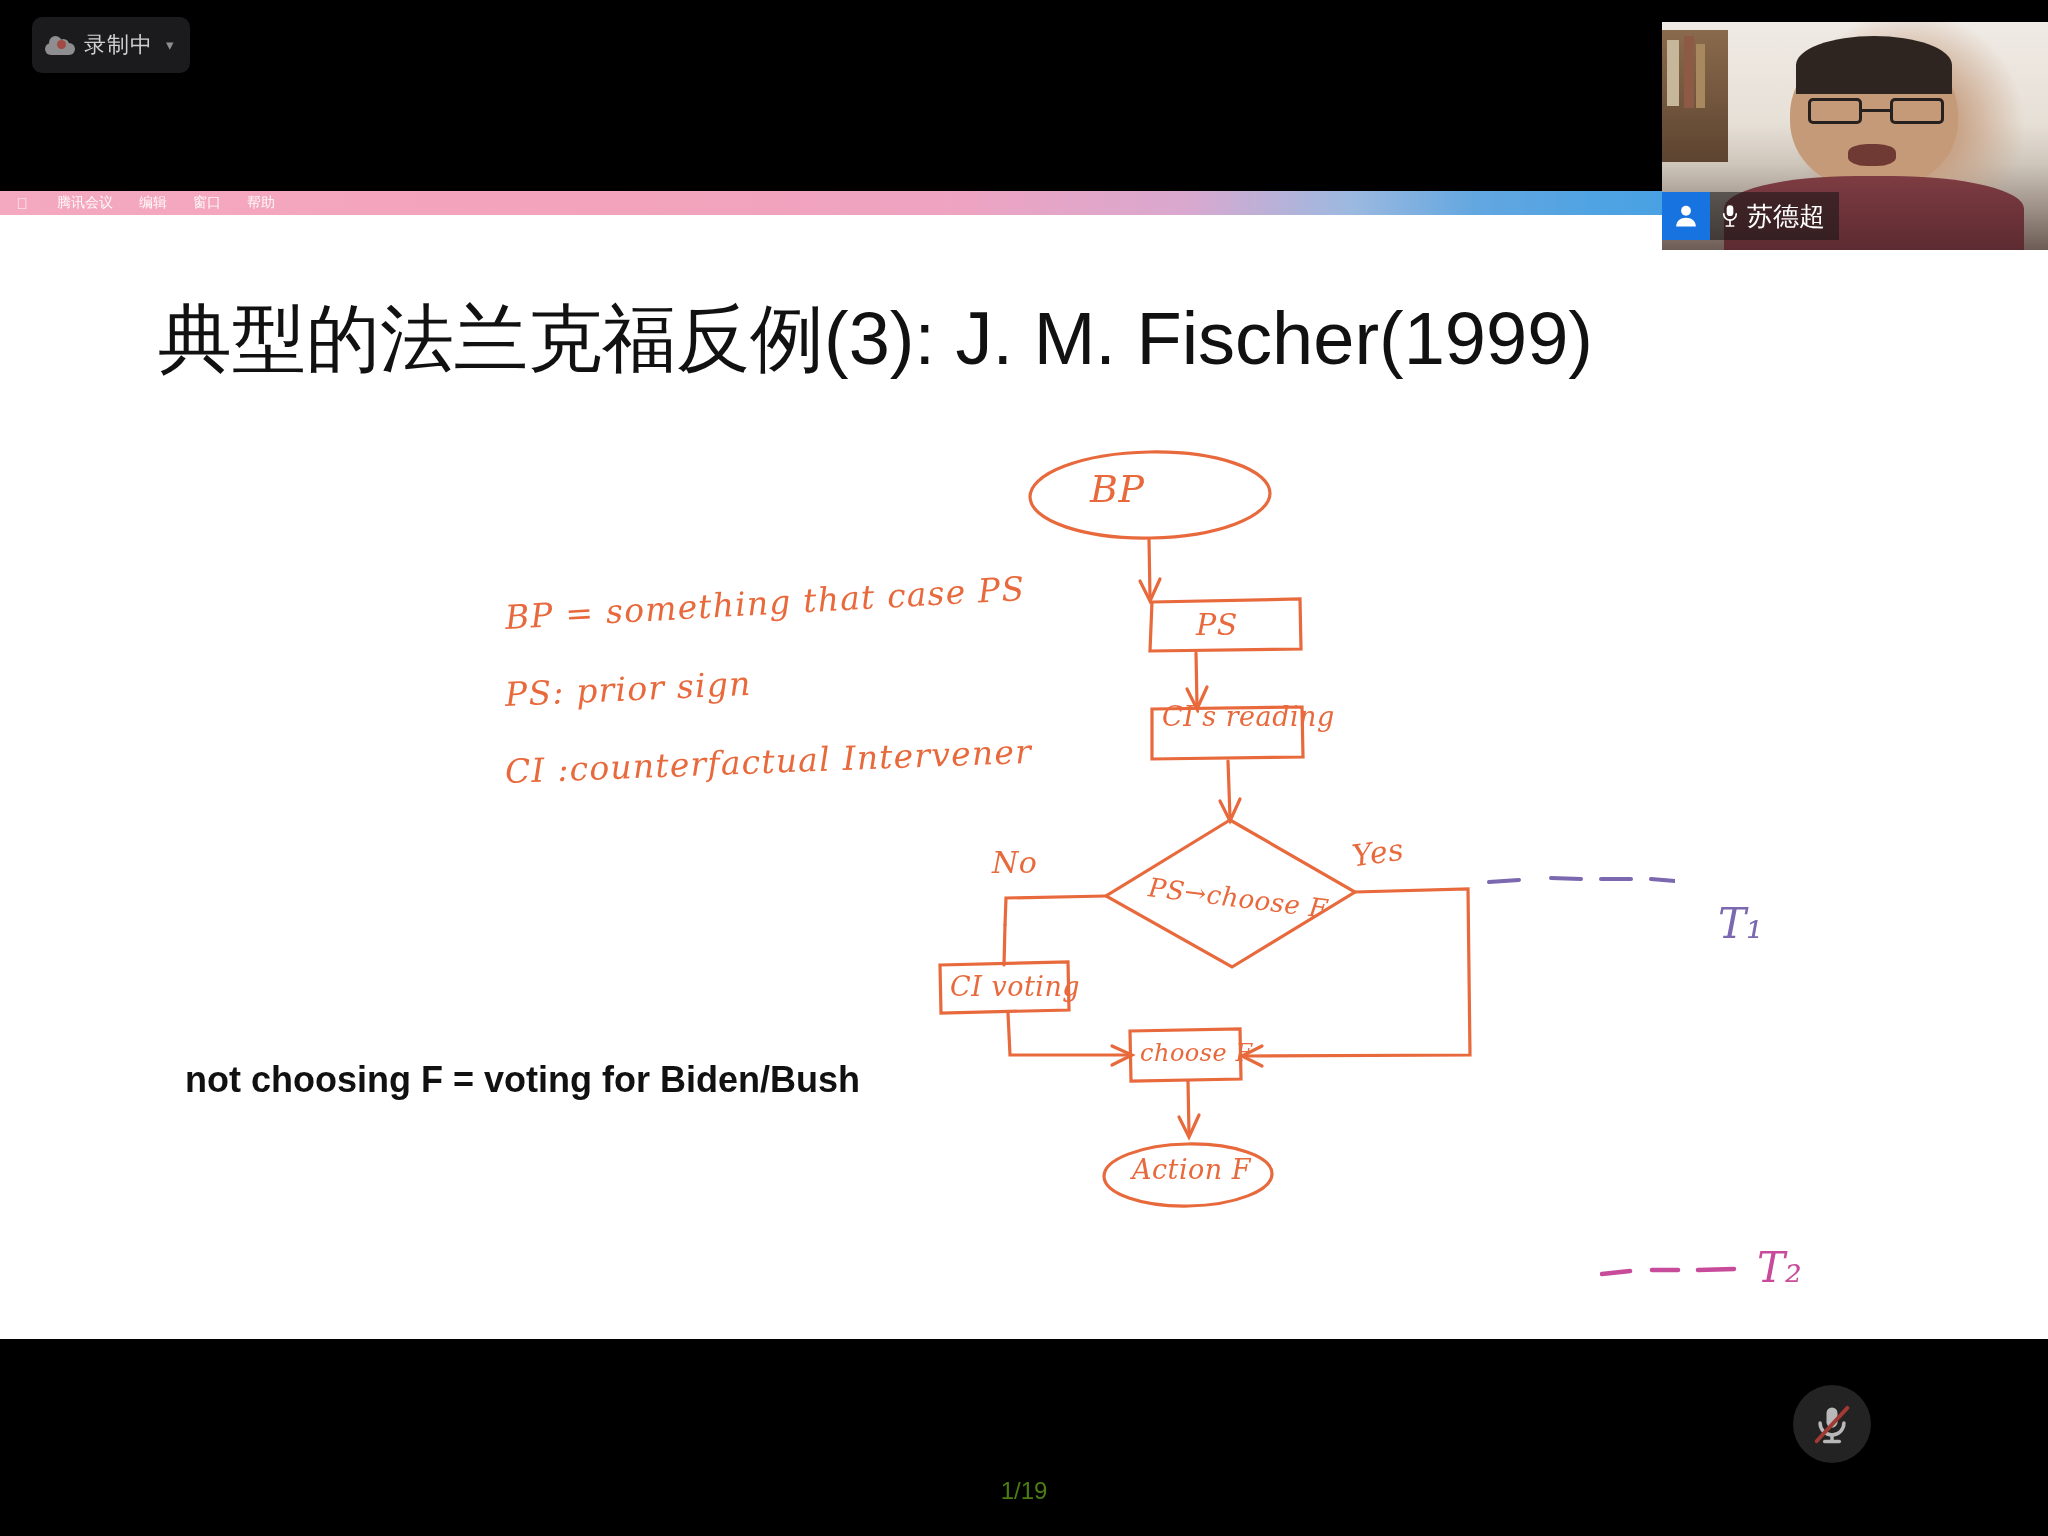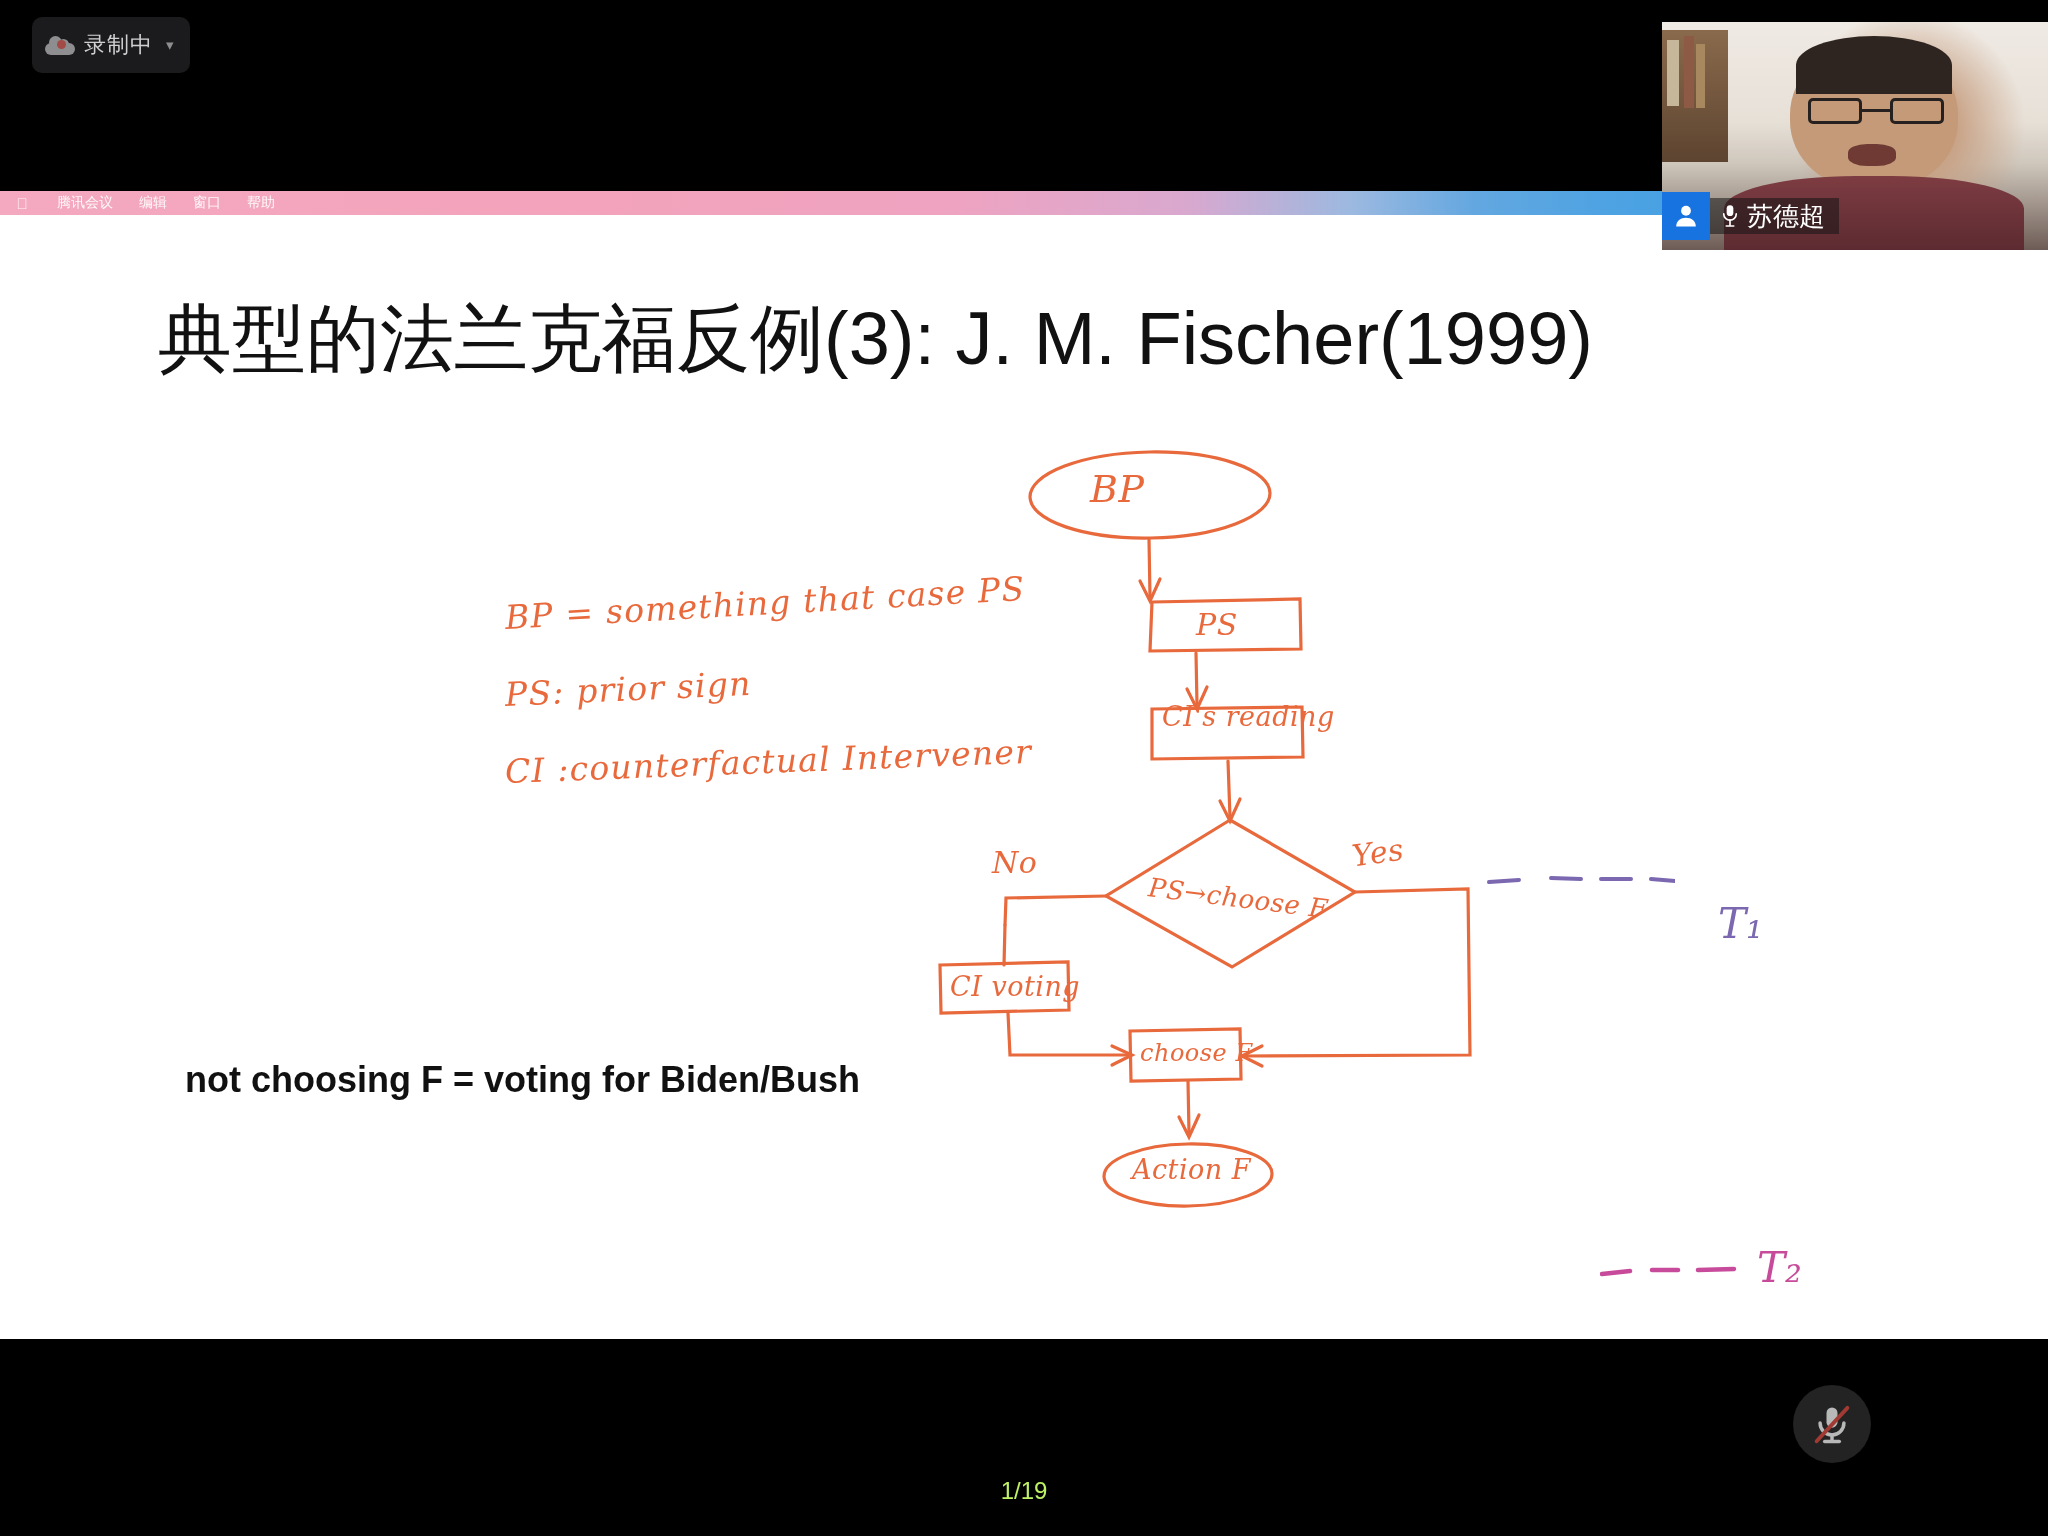--- a/index.html
+++ b/index.html
@@ -114,35 +114,35 @@
      background:linear-gradient(180deg,#7d3c42,#5c2b31); border-radius:44% 44% 0 0; }
   .vt-badge {
     position:absolute; left:0; bottom:10px; height:48px; display:flex; align-items:center;
   }
   .vt-person {
     width:48px; height:48px; background:#1773e0; display:flex; align-items:center;
     justify-content:center;
   }
   .vt-person svg { width:28px; height:28px; }
   .vt-badge-right {
-    height:36px; background:rgba(20,20,20,.55); display:flex; align-items:center;
+    height:48px; background:rgba(20,20,20,.55); display:flex; align-items:center;
     gap:7px; padding:0 14px 0 10px;
   }
   .vt-mic svg { width:20px; height:26px; display:block; }
   .vt-name { color:#fff; font-size:26px; white-space:nowrap; }
 
   
   .mute-btn {
     position:absolute; left:1793px; top:1385px; width:78px; height:78px;
     background:#232324; border-radius:50%; display:flex; align-items:center; justify-content:center;
   }
   .mute-btn svg { width:44px; height:44px; }
   .page-ind {
     position:absolute; left:0; top:1477px; width:2048px; text-align:center;
-    color:#bef264; font-size:24px;
+    color:#4d7c0f; font-size:24px;
   }
 </style>
 </head>
 <body>
 
 <div id="stage">
 
   <div class="rec-pill">
     <span class="cloud-icon">
       <span class="c1"></span>

